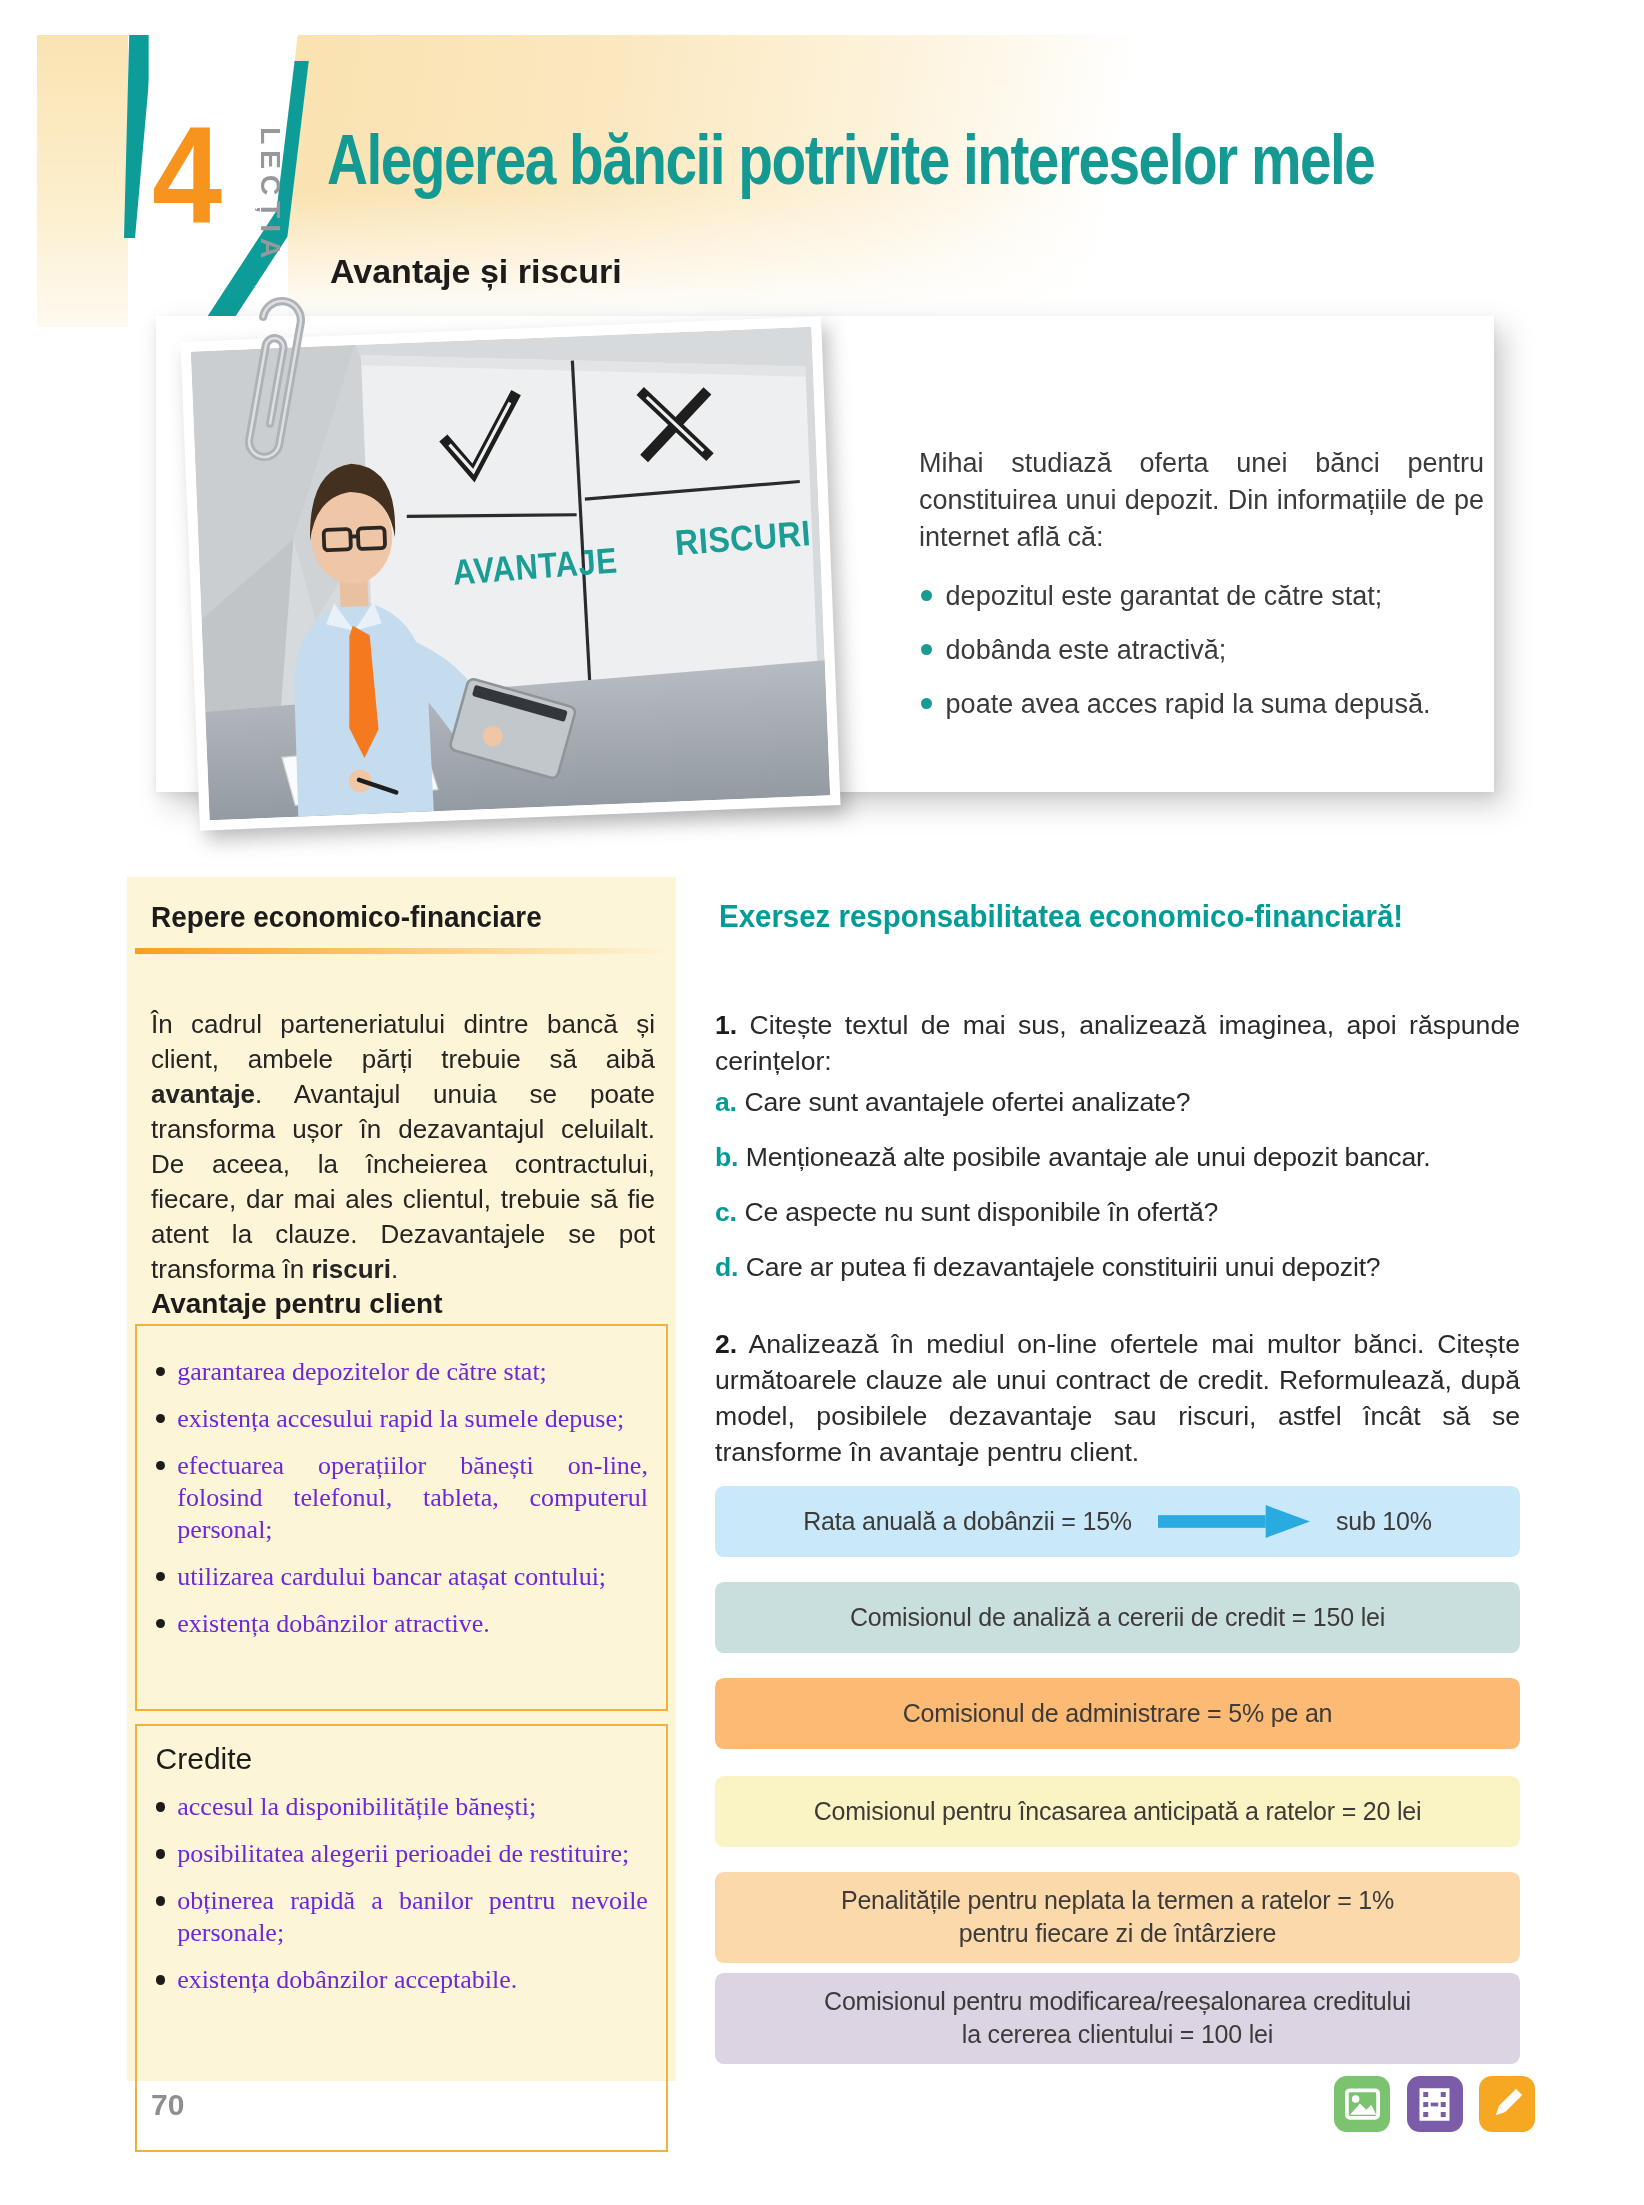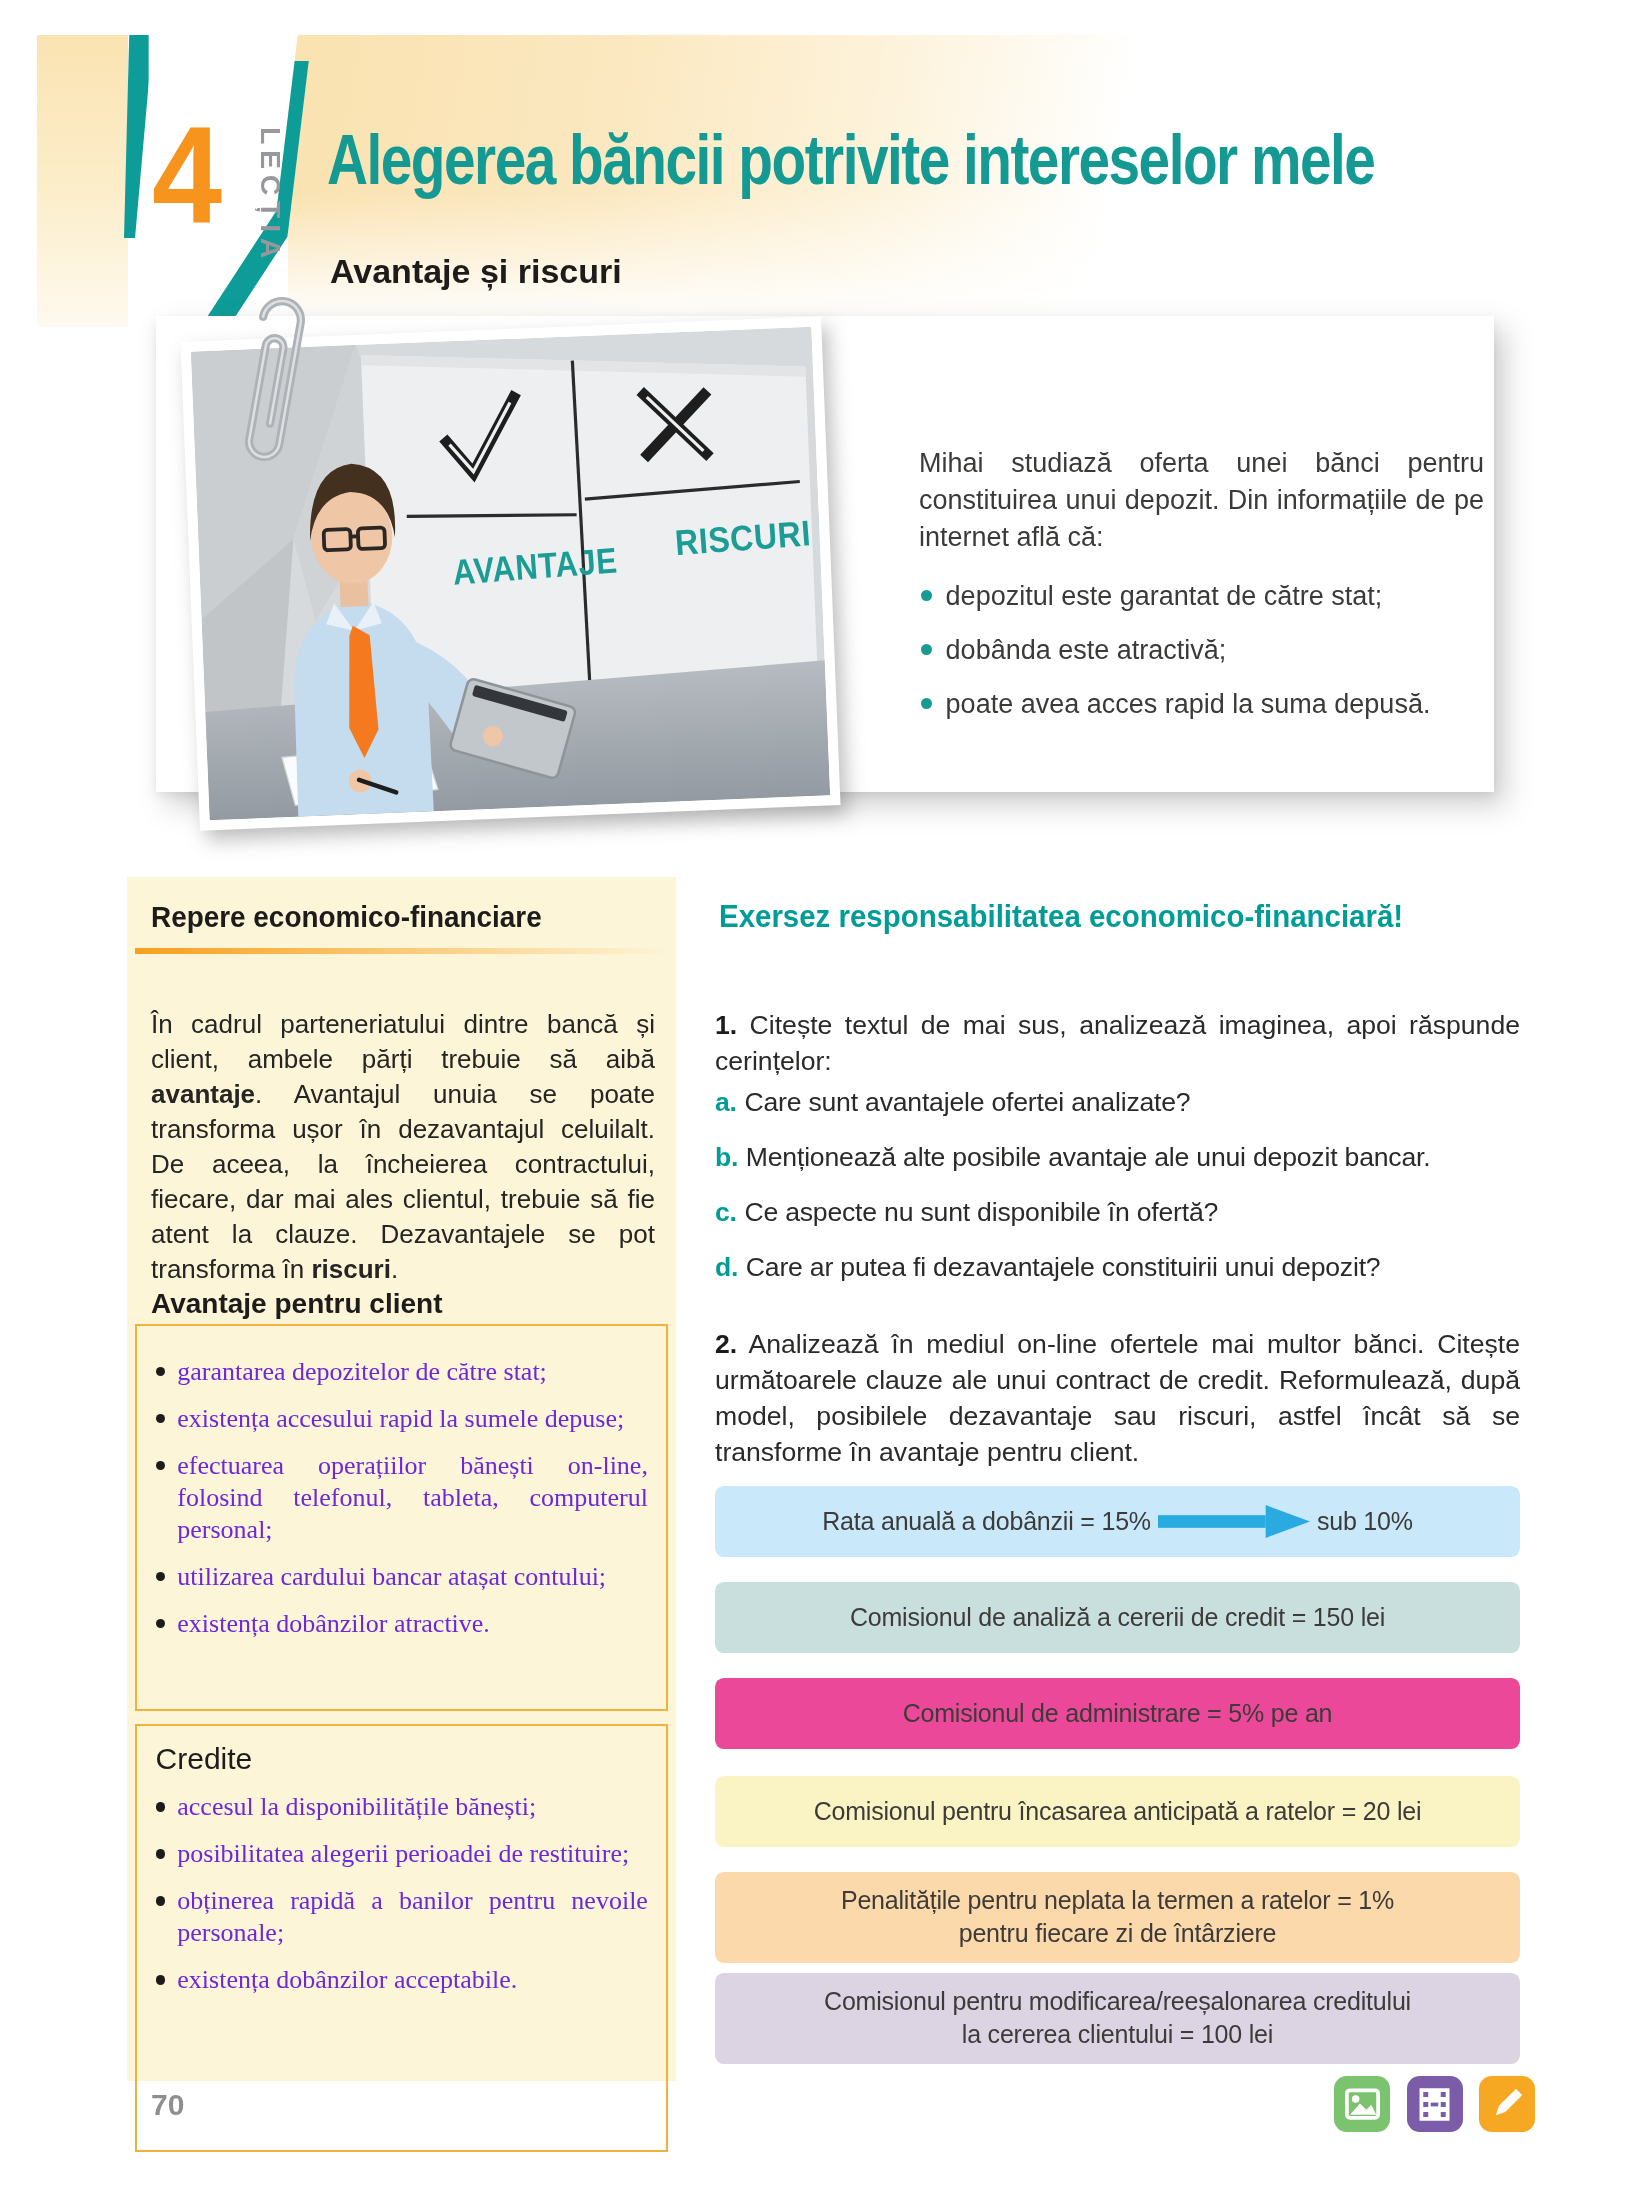--- a/index.html
+++ b/index.html
@@ -74,21 +74,21 @@
   .ex-num{font-weight:bold;color:#1D1C1B;}
   .ex-items{left:715px;top:1086px;width:805px;}
   .ex-item{font-size:26.6px;line-height:32px;margin-bottom:23px;color:#2B2A29;letter-spacing:-0.2px;}
   .ex-item .key{font-weight:bold;color:#009C96;margin-right:7.6px;}
 
   .clauses{left:715px;top:1486px;width:805px;}
   .clause{box-sizing:border-box;width:100%;border-radius:8.9px;display:flex;flex-direction:column;
     align-items:center;justify-content:center;font-size:25px;color:#3C3B39;letter-spacing:-0.2px;}
   .clause.single{height:71px;}
   .clause.double{height:91px;}
-  .clause .row{display:flex;align-items:center;justify-content:flex-end;gap:7px;}
+  .clause .row{display:flex;align-items:center;justify-content:flex-end;gap:26px;}
   .clause .ln{line-height:33px;text-align:center;}
   .mb40{margin-bottom:25px;} .mb42{margin-bottom:26.6px;} .mb16{margin-bottom:10px;}
 
   
   .footer-icons{left:1334px;top:2076px;display:flex;gap:16.5px;}
   .ficon{width:56px;height:56px;border-radius:12.7px;display:flex;align-items:center;justify-content:center;}
 </style>
 </head>
 <body>
 
@@ -235,21 +235,21 @@
         <svg width="152" height="33" viewBox="0 0 240 52">
           <rect x="0" y="16" width="170" height="20" fill="#29ABE2"></rect>
           <polygon points="170,0 240,26 170,52" fill="#29ABE2"></polygon>
         </svg>
         <span>sub 10%</span>
       </div>
     </div>
     <div class="clause single mb40" style="background: rgb(201, 223, 222);">
       <div class="ln">Comisionul de analiză a cererii de credit = 150 lei</div>
     </div>
-    <div class="clause single mb42" style="background: #ec4899; justify-content: center;">
+    <div class="clause single mb42" style="background: #fdba74; justify-content: center;">
       <div class="ln">Comisionul de administrare = 5% pe an</div>
     </div>
     <div class="clause single mb40" style="background: rgb(250, 243, 196);">
       <div class="ln">Comisionul pentru încasarea anticipată a ratelor = 20 lei</div>
     </div>
     <div class="clause double mb16" style="background: rgb(251, 217, 171);">
       <div class="ln">Penalitățile pentru neplata la termen a ratelor = 1%</div>
       <div class="ln">pentru fiecare zi de întârziere</div>
     </div>
     <div class="clause double" style="background: rgb(220, 211, 227);">

